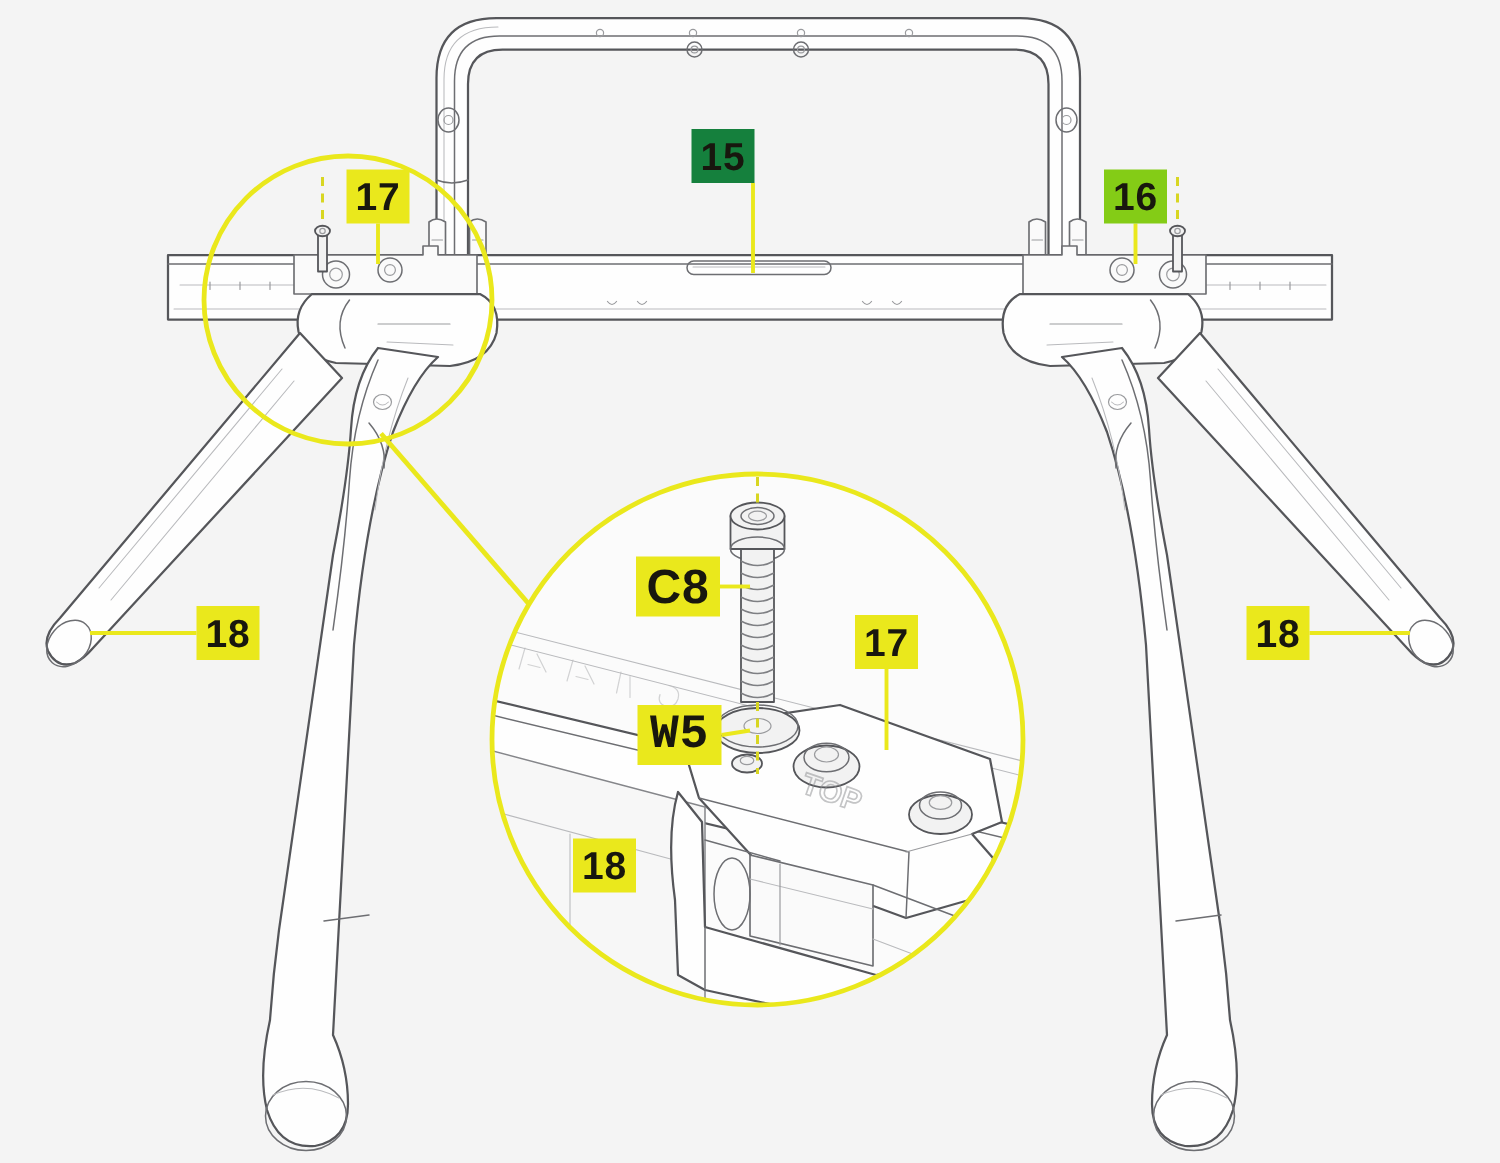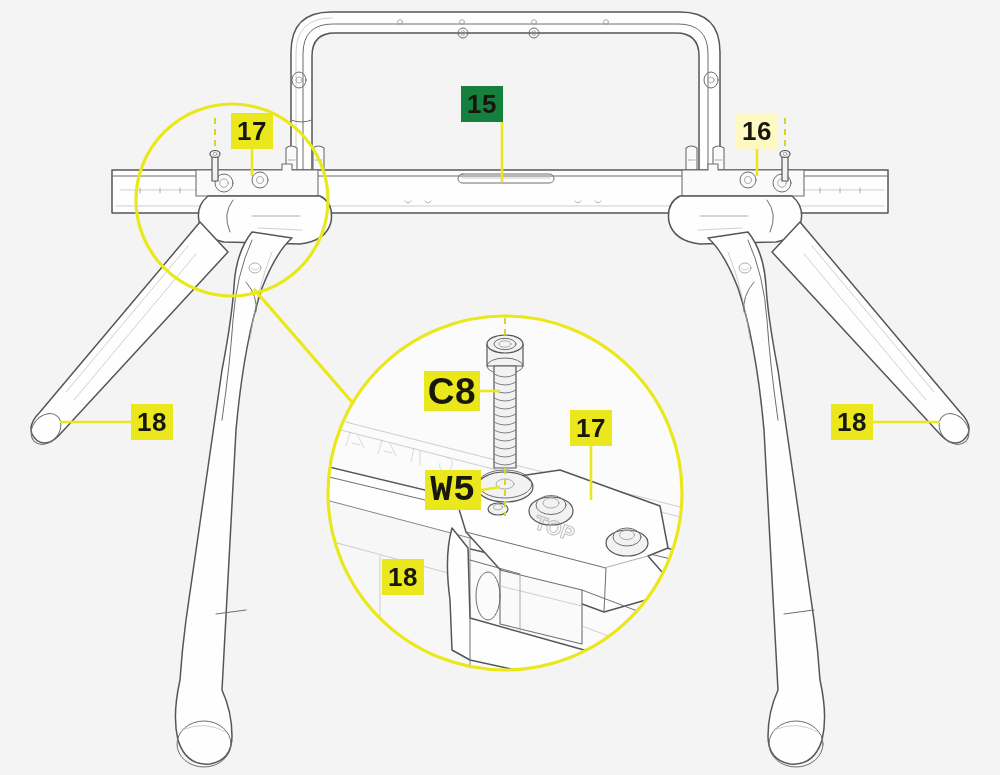--- a/index.html
+++ b/index.html
@@ -44,21 +44,21 @@
     user-select: none;
   }
   .callout.num {
     width: 42px;
     height: 36px;
     font-size: 26px;
   }
   .callout.code {
     width: 56px;
     height: 40px;
-    font-size: 37px;
+    font-size: 32px;
   }
 </style>
 </head>
 <body>
 
 <div id="stage">
 
   <svg id="art" viewBox="0 0 1000 775" xmlns="http://www.w3.org/2000/svg">
     <defs>
       <style>
@@ -365,21 +365,21 @@
       <path class="yelL" d="M480 391 L500 391"></path>
       <path class="yelL" d="M481 490 L500 487"></path>
       <path class="yelL" d="M591 446 L591 500"></path>
       <path class="yelL" d="M403 559 L403 530" stroke-opacity="0"></path>
     </g>
   </svg>
 
   <div id="callout-layer">
       <div class="callout num" style="left: 461px; top: 86px; background: #15803d;">15</div>
       <div class="callout num" style="left: 231px; top: 113px; background: rgb(234, 232, 28);">17</div>
-      <div class="callout num" style="left: 736px; top: 113px; background: #fef9c3;">16</div>
+      <div class="callout num" style="left: 736px; top: 113px; background: #84cc16;">16</div>
       <div class="callout num" style="left: 131px; top: 404px; background: rgb(234, 232, 28);">18</div>
       <div class="callout num" style="left: 831px; top: 404px; background: rgb(234, 232, 28);">18</div>
       <div class="callout code" style="left: 424px; top: 371px; background: rgb(234, 232, 28);">C8</div>
       <div class="callout code" style="left: 425px; top: 470px; background: rgb(234, 232, 28); font-family: Liberation Mono, monospace;">W5</div>
       <div class="callout num" style="left: 570px; top: 410px; background: rgb(234, 232, 28);">17</div>
       <div class="callout num" style="left: 382px; top: 559px; background: rgb(234, 232, 28);">18</div>
     </div>
 
 </div>
 

